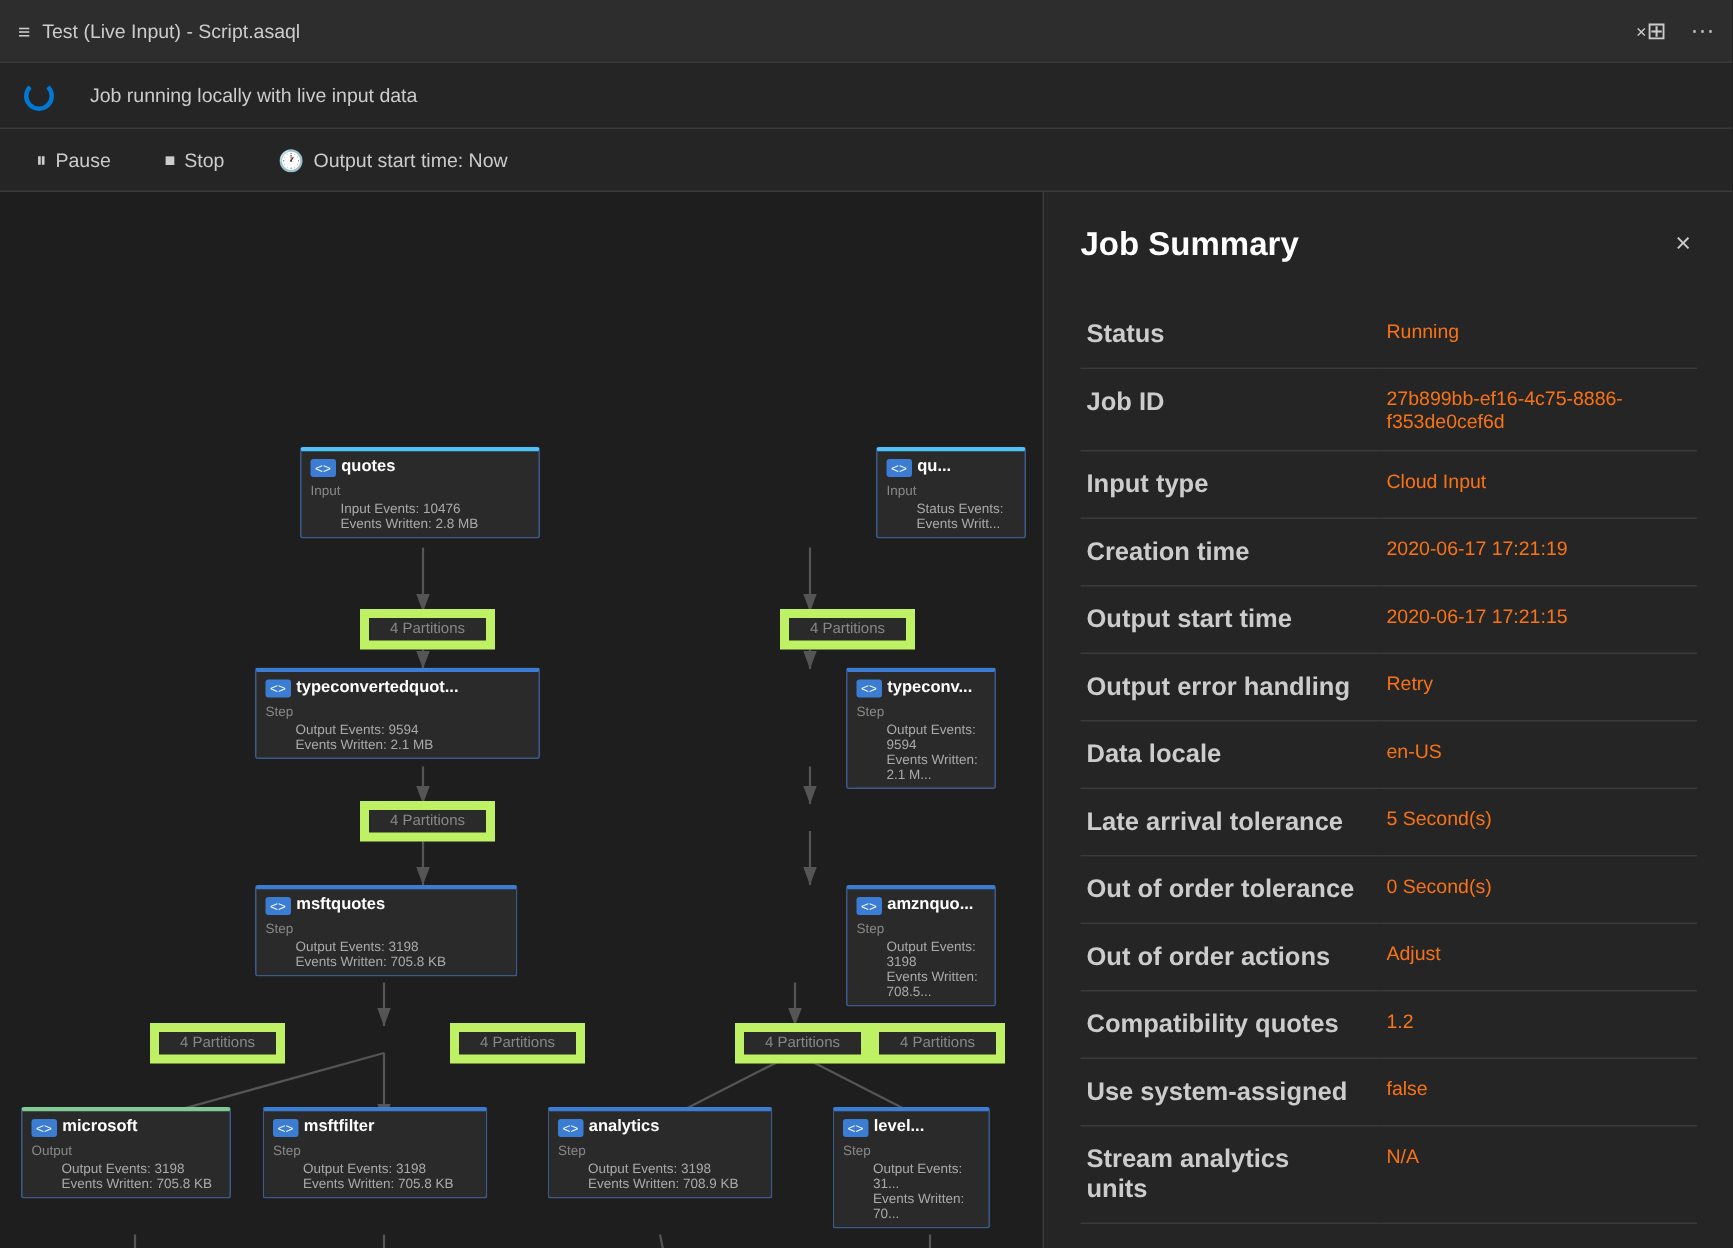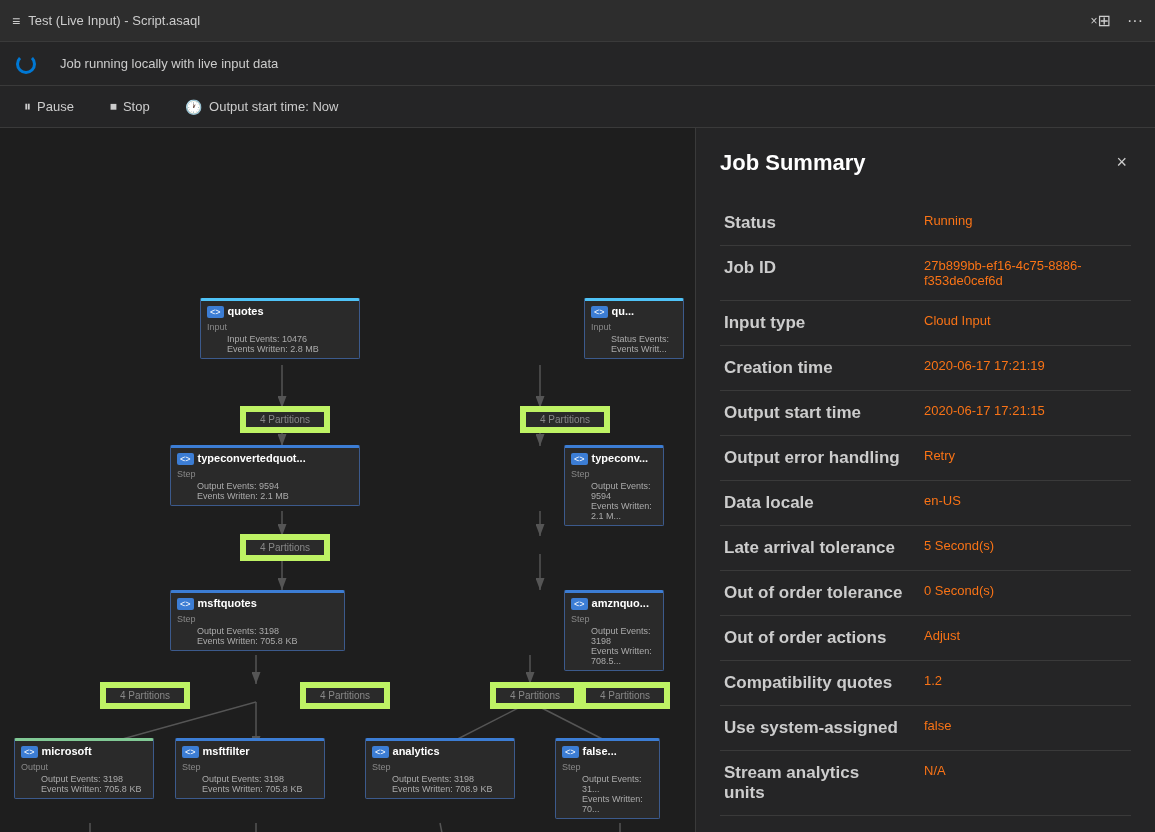--- a/index.html
+++ b/index.html
@@ -418,21 +418,21 @@
         <span class="node-title">analytics</span>
       </div>
       <div class="node-subtitle">Step</div>
       <div class="node-stat">Output Events: 3198</div>
       <div class="node-stat">Events Written: 708.9 KB</div>
     </div>
 
     <div class="node" style="left: 555px; top: 610px; width: 105px; overflow:hidden;">
       <div style="display:flex; align-items:center; margin-bottom:3px;">
         <span class="node-icon">&lt;&gt;</span>
-        <span class="node-title">false...</span>
+        <span class="node-title">level...</span>
       </div>
       <div class="node-subtitle">Step</div>
       <div class="node-stat">Output Events: 31...</div>
       <div class="node-stat">Events Written: 70...</div>
     </div>
 
   </div>
 
   <div class="summary-panel">
     <div class="summary-header">

